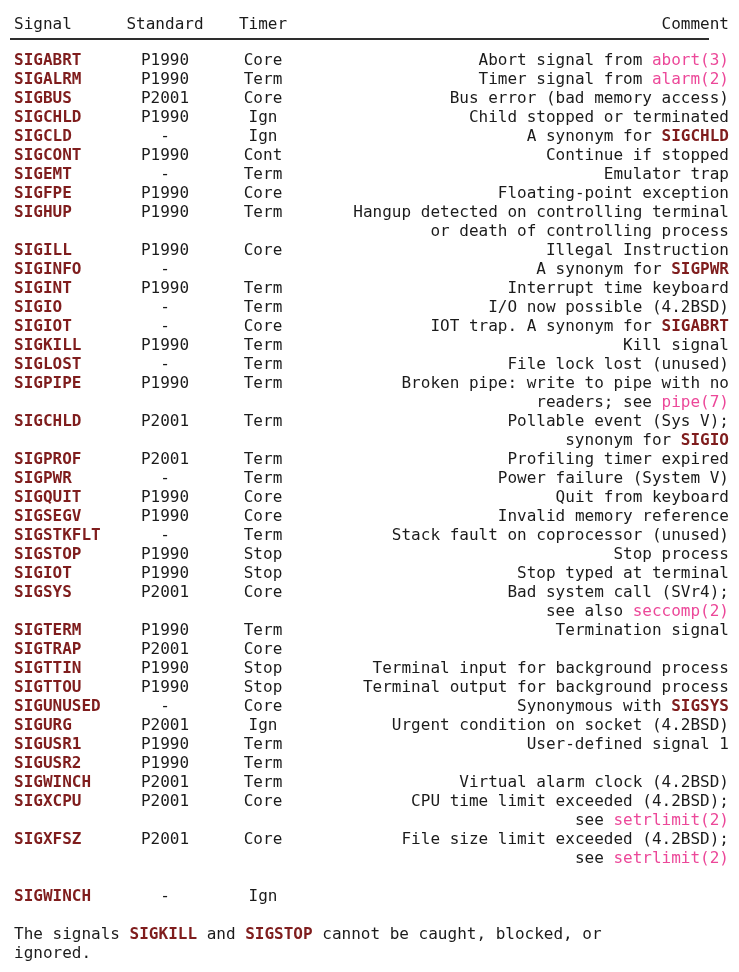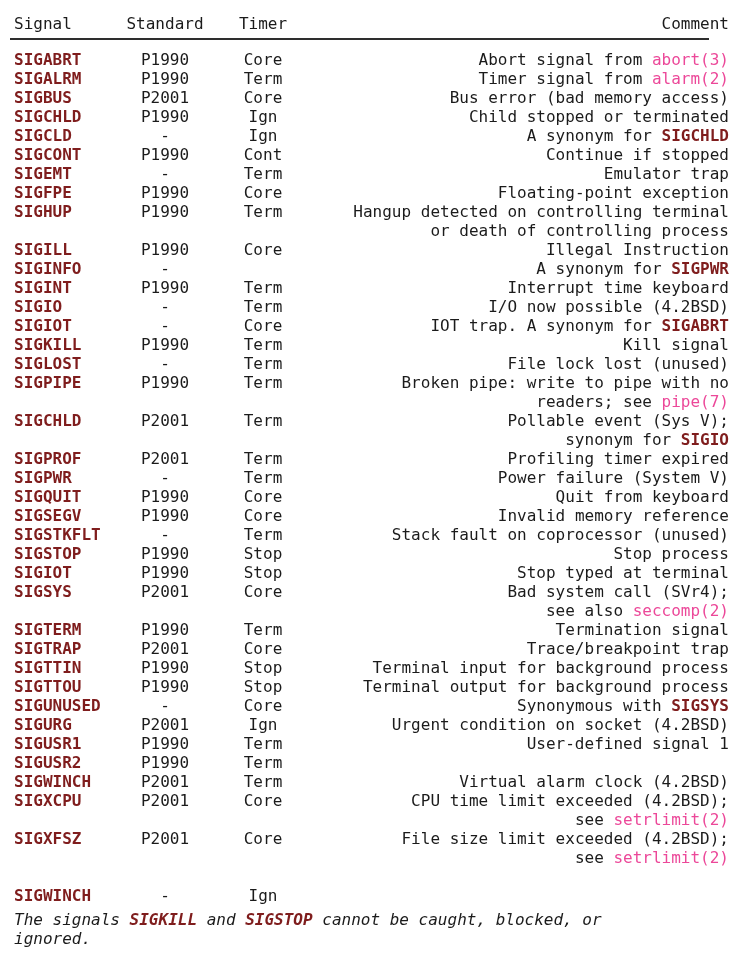--- a/index.html
+++ b/index.html
@@ -40,23 +40,22 @@
     font-weight: bold;
     color: #7f1d1d;
   }
   a.man-link {
     color: #ec4899;
     text-decoration: none;
     cursor: pointer;
   }
   .spacer-before { margin-top: 19px; }
   .footer-note {
-    margin-top: 5px;
+    margin-top: 19px;
     white-space: pre-wrap;
-    font-style: italic;
   }
 </style>
 </head>
 <body>
 
 <div class="page">
 
   <div class="row header-row">
     <span class="c1">Signal</span>
     <span class="c2">Standard</span>
@@ -311,21 +310,20 @@
     <span class="sp2"></span>
     <span class="c4"><div><span>Termination signal</span></div></span>
   </div>
 
   <div class="row body-row">
     <span class="c1 sig">SIGTRAP</span>
     <span class="c2">P2001</span>
     <span class="sp1"></span>
     <span class="c3">Core</span>
     <span class="sp2"></span>
-    <span class="c4"><div><span>Trace/breakpoint trap</span></div></span>
   </div>
 
   <div class="row body-row">
     <span class="c1 sig">SIGTTIN</span>
     <span class="c2">P1990</span>
     <span class="sp1"></span>
     <span class="c3">Stop</span>
     <span class="sp2"></span>
     <span class="c4"><div><span>Terminal input for background process</span></div></span>
   </div>

